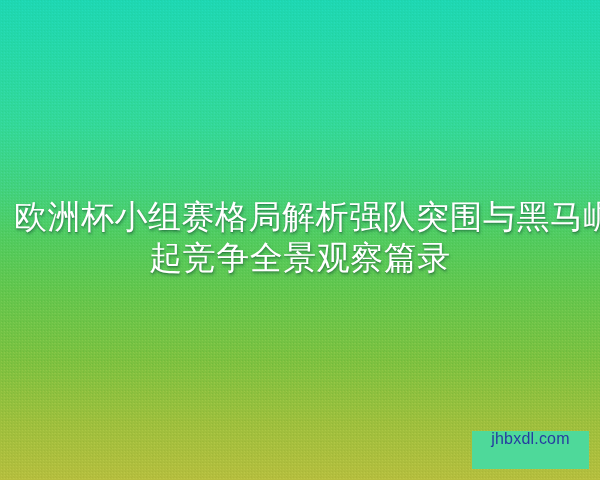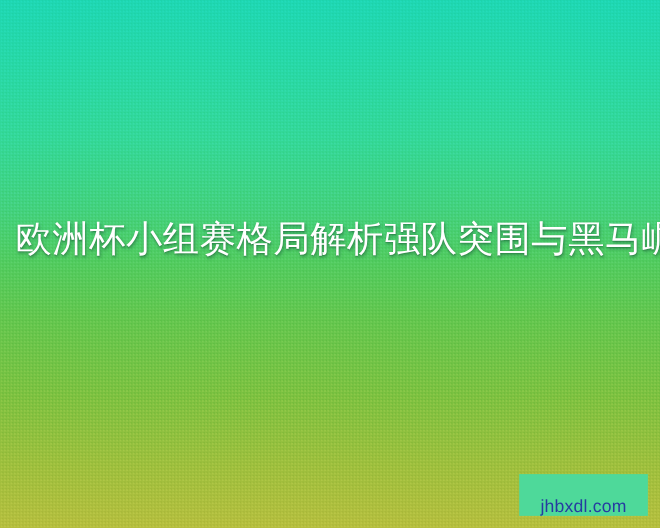--- a/index.html
+++ b/index.html
@@ -69,21 +69,21 @@
   }
 
   #watermark {
     position: absolute;
     left: 472px;
     top: 431px;
     width: 117px;
     height: 38px;
     background: #4ed99a;
     display: flex;
-    align-items: flex-end;
+    align-items: flex-start;
     justify-content: center;
   }
 
   #watermark-text {
     color: #263ca0;
     font-size: 16px;
     line-height: 16px;
     font-weight: 400;
     letter-spacing: 0.2px;
     white-space: nowrap;
@@ -91,19 +91,20 @@
 </style>
 </head>
 <body>
 
 <div id="poster">
 
   <div id="grain"></div>
 
   <div id="title-block">
     <span class="title-line">欧洲杯小组赛格局解析强队突围与黑马崛</span>
+    <span class="title-line">起竞争全景观察篇录</span>
   </div>
 
   <div id="watermark">
     <span id="watermark-text">jhbxdl.com</span>
   </div>
 
 </div>
 
 </body></html>

